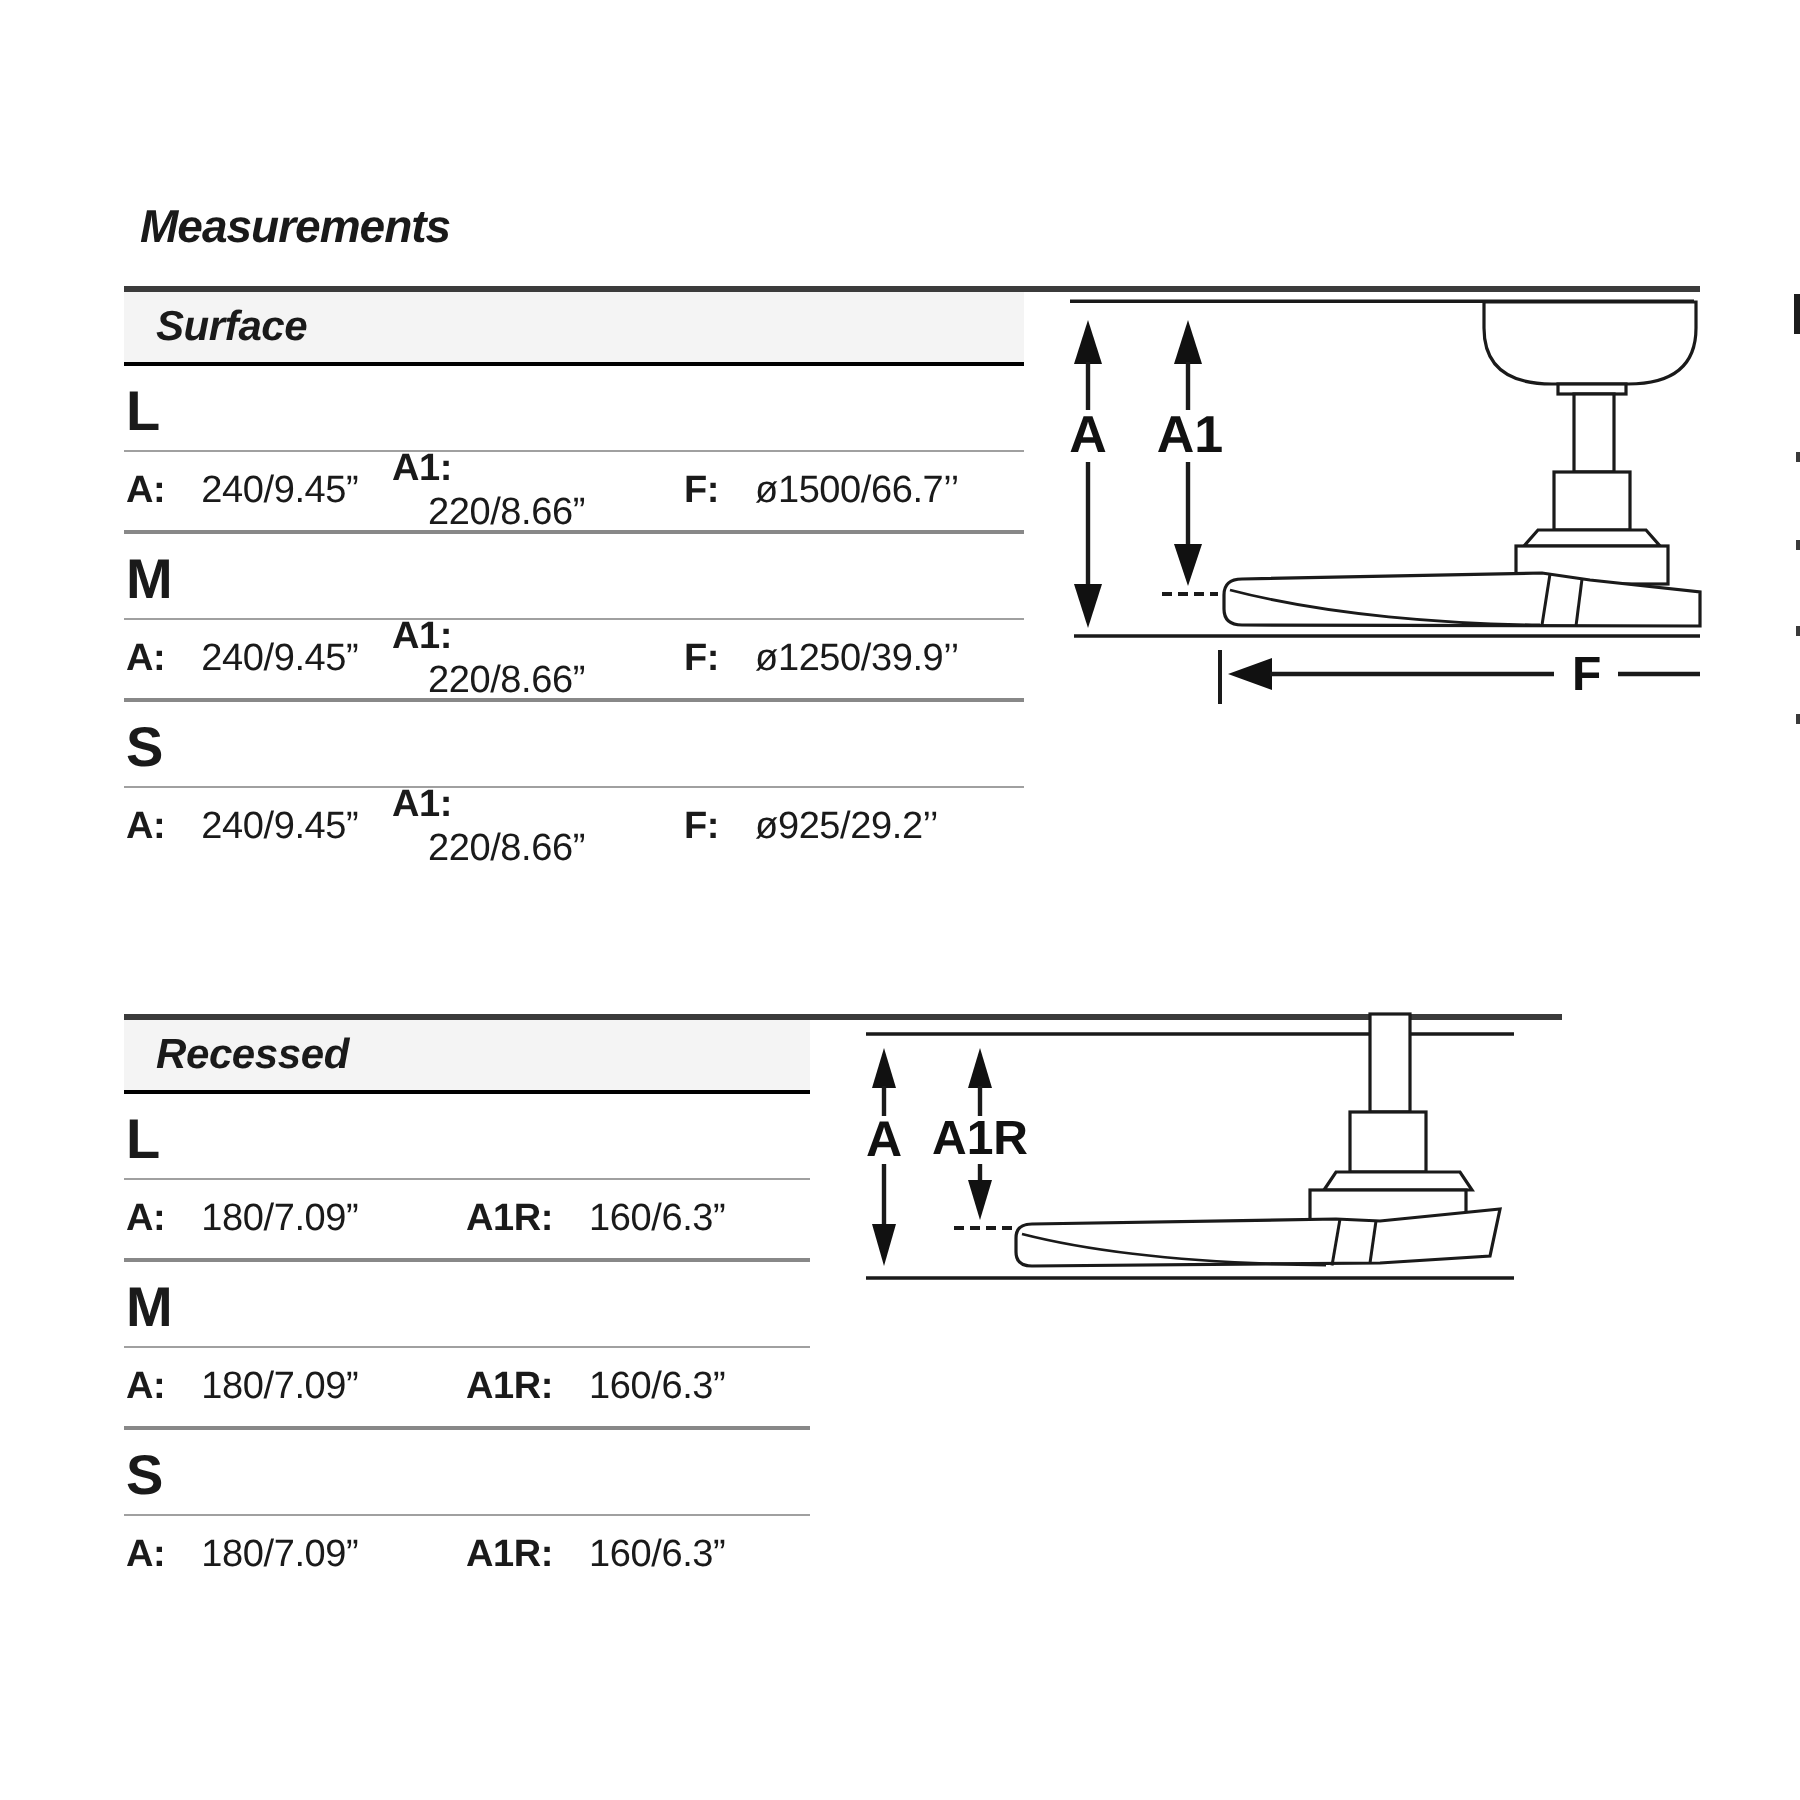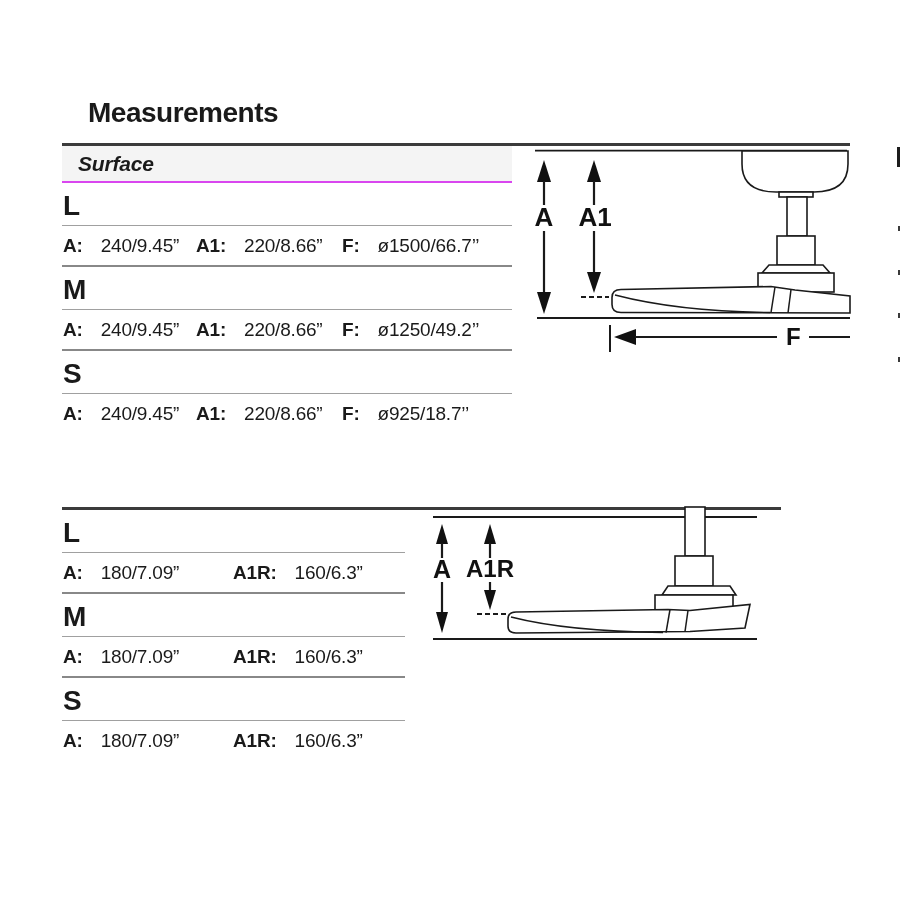--- a/index.html
+++ b/index.html
@@ -3,51 +3,50 @@
 <meta charset="utf-8">
 <style>
   html,body { margin:0; padding:0; background:#ffffff; }
   body {
     width:900px; height:900px; position:relative; overflow:hidden;
     font-family:"Liberation Sans", sans-serif; color:#1a1a1a;
     -webkit-font-smoothing:antialiased;
   }
   .page-title {
     position:absolute; left:70px; top:99px;
-    font-size:28px; line-height:28px; font-weight:bold; 
+    font-size:23px; line-height:28px; font-weight:bold; font-style:italic;
     letter-spacing:-0.5px;
-    margin-left:18px;
   }
   .rule-dark { position:absolute; height:3px; background:#3b3b3b; }
   #surface-rule { left:62px; top:143px; width:788px; }
   #recessed-rule { left:62px; top:507px; width:719px; }
 
   .spec-table { position:absolute; }
   #surface-table { left:62px; top:146px; width:450px; }
   #recessed-table { left:62px; top:510px; width:343px; }
 
   .tbl-header {
     background:#f4f4f4; height:35px; line-height:35px;
-    border-bottom:2px solid #d946ef;
+    border-bottom:2px solid #000000;
     padding-left:16px; font-size:21px; font-weight:bold; font-style:italic;
     letter-spacing:-0.2px;
   }
   .size-row {
     height:42px; line-height:46px; border-bottom:1px solid #a0a0a0;
     font-size:28px; font-weight:bold; padding-left:1px;
   }
   .value-row {
     display:flex; align-items:center; height:39px;
     border-bottom:2px solid #888888; font-size:19px; padding-left:1px;
     letter-spacing:-0.2px;
   }
   .value-row.last { border-bottom:none; }
   .mcol { display:flex; white-space:nowrap; }
   #surface-table .mcol-0 { width:133px; }
-  #surface-table .mcol-1 { width:146px; }
+  #surface-table .mcol-1 { width:146px;flex-direction:column; }
   #surface-table .mcol-2 { flex:1; }
   #recessed-table .mcol-0 { width:170px; }
   #recessed-table .mcol-1 { flex:1; }
   .m-label { font-weight:bold; }
   .m-value { margin-left:18px; }
 
   .diagram { position:absolute; }
   #surface-svg { left:525px; top:140px; }
   #recessed-svg { left:408px; top:500px; }
   svg text { font-family:"Liberation Sans", sans-serif; font-weight:bold; fill:#111; }
@@ -88,37 +87,37 @@
     <div class="mcol mcol-0">
       <span class="m-label">A:</span>
       <span class="m-value">240/9.45”</span>
     </div>
     <div class="mcol mcol-1">
       <span class="m-label">A1:</span>
       <span class="m-value">220/8.66”</span>
     </div>
     <div class="mcol mcol-2">
       <span class="m-label">F:</span>
-      <span class="m-value">ø1250/49.2’’</span>
+      <span class="m-value">ø1250/39.9’’</span>
     </div>
   </div>
 
   <div class="size-row">S</div>
   <div class="value-row last">
     <div class="mcol mcol-0">
       <span class="m-label">A:</span>
       <span class="m-value">240/9.45”</span>
     </div>
     <div class="mcol mcol-1">
       <span class="m-label">A1:</span>
       <span class="m-value">220/8.66”</span>
     </div>
     <div class="mcol mcol-2">
       <span class="m-label">F:</span>
-      <span class="m-value">ø925/18.7’’</span>
+      <span class="m-value">ø925/29.2’’</span>
     </div>
   </div>
 </div>
 
 <svg class="diagram" id="surface-svg" width="375" height="225" viewBox="0 0 375 225" fill="none" stroke="#1a1a1a" stroke-width="1.6">
 
   <path d="M10,10.6 H322" stroke-width="1.8"></path>
   <path d="M12,178 H325" stroke-width="1.8"></path>
 
   <g>
@@ -156,20 +155,21 @@
   <g>
     <line x1="85" y1="185" x2="85" y2="212" stroke-width="2"></line>
     <polygon points="89,197 111,189 111,205" fill="#111" stroke="none"></polygon>
     <line x1="110" y1="197" x2="252" y2="197" stroke-width="2.2"></line>
     <line x1="284" y1="197" x2="325" y2="197" stroke-width="2.2"></line>
   </g>
   <text x="261" y="205" font-size="24" stroke="none">F</text>
 </svg>
 
 <div class="spec-table" id="recessed-table">
+  <div class="tbl-header">Recessed</div>
 
   <div class="size-row">L</div>
   <div class="value-row">
     <div class="mcol mcol-0">
       <span class="m-label">A:</span>
       <span class="m-value">180/7.09”</span>
     </div>
     <div class="mcol mcol-1">
       <span class="m-label">A1R:</span>
       <span class="m-value">160/6.3”</span>

